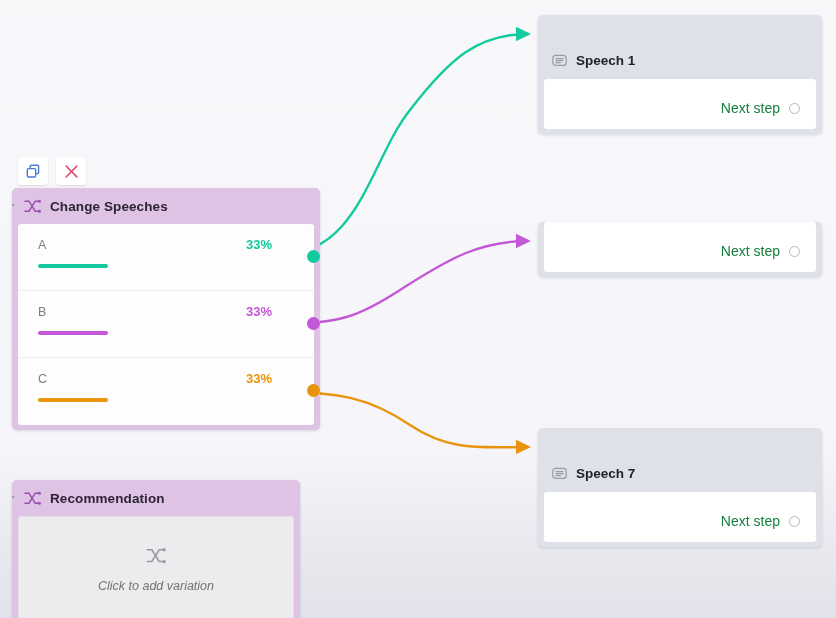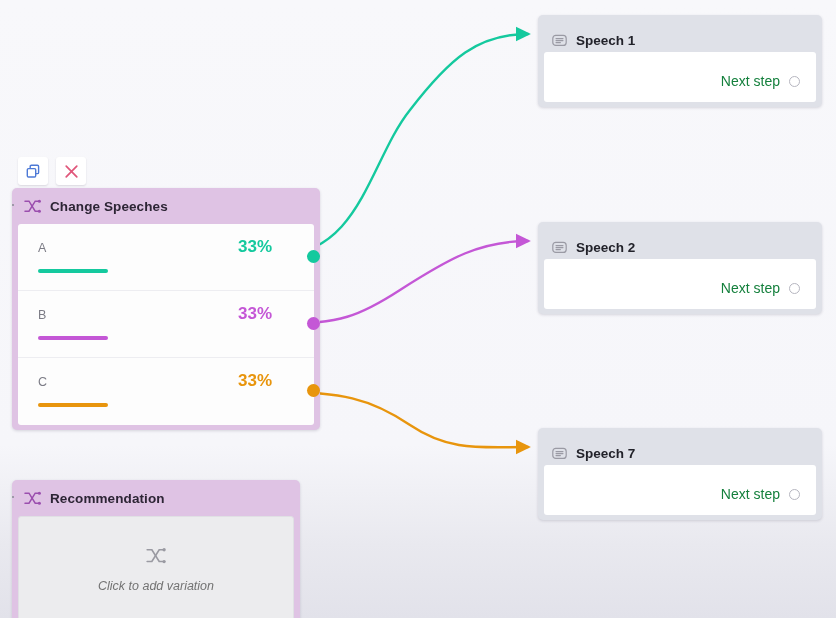--- a/index.html
+++ b/index.html
@@ -90,21 +90,21 @@
   .variant-top {
     display: flex;
     align-items: baseline;
     justify-content: space-between;
   }
   .variant-label {
     font-size: 12.5px;
     color: #7c7c86;
   }
   .variant-pct {
-    font-size: 17px;
+    font-size: 13px;
     font-weight: bold;
     margin-right: 26px;
   }
   .variant-bar {
     height: 3.5px;
     width: 70px;
     border-radius: 2px;
     margin-top: 12px;
   }
 
@@ -168,23 +168,24 @@
   }
 
   
   .node-speech {
     background: #dfe1e8;
     padding-bottom: 5px;
   }
   .node-speech .node-head {
     height: 37px;
     display: flex;
-    align-items: flex-end;
+    align-items: center;
     padding: 4px 14px;
     box-sizing: border-box;
+    margin-top: 27px;
   }
   .node-speech .node-title {
     font-size: 13.5px;
     font-weight: bold;
     color: #22222a;
     margin-left: 9px;
   }
   .speech-body {
     background: #ffffff;
     margin: 0 6px;
@@ -348,27 +349,20 @@
     </div>
     <div class="speech-body">
       <div class="next-step-row">
         <span class="next-step-label">Next step</span>
         <span class="next-step-circle"></span>
       </div>
     </div>
   </div>
 
   <div class="node node-speech" style="left:538px; top:222px; width:284px;">
-    <div class="node-head">
-      <svg class="msg-ic" viewBox="0 0 15 14">
-        <rect x="0.8" y="1.4" width="13.4" height="10" rx="3" fill="none" stroke="#9a9aa4" stroke-width="1.2"></rect>
-        <path d="M4 4.6 L11 4.6 M4 6.6 L11 6.6 M4 8.6 L8.4 8.6" stroke="#9a9aa4" stroke-width="1.1" stroke-linecap="round"></path>
-      </svg>
-      <span class="node-title">Speech 2</span>
-    </div>
     <div class="speech-body">
       <div class="next-step-row">
         <span class="next-step-label">Next step</span>
         <span class="next-step-circle"></span>
       </div>
     </div>
   </div>
 
   <div class="node node-speech" style="left:538px; top:428px; width:284px;">
     <div class="node-head">

